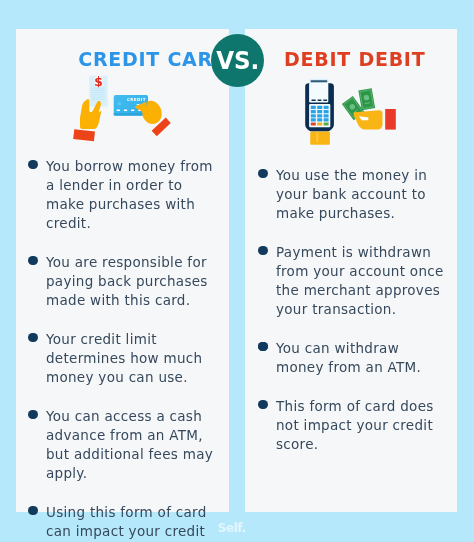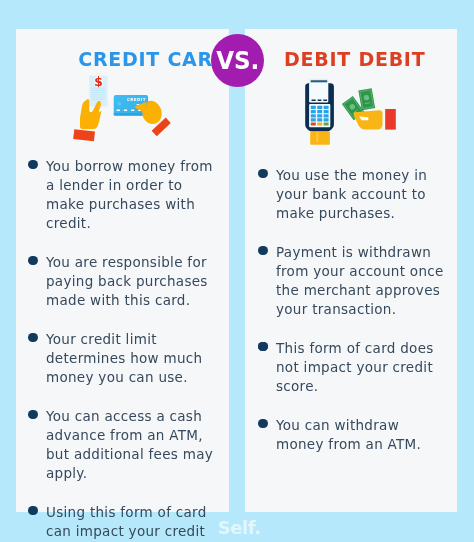--- a/index.html
+++ b/index.html
@@ -10,39 +10,39 @@
   .panel{position:absolute;left:16px;top:29.4px;width:441.1px;height:482.2px;background:#f6f7f9;}
   .divider{position:absolute;left:228.9px;top:26px;width:15.8px;height:485.6px;background:#b5e8fb;}
 
   .heading{position:absolute;font-family:"DejaVu Sans",sans-serif;
            font-weight:bold;font-size:19.0px;
            letter-spacing:0.75px;line-height:19.0px;white-space:nowrap;}
   .heading.left{left:46.2px;top:49.5px;color:#2d95e8;margin-left:32px;}
   .heading.right{left:284.0px;top:49.5px;color:#dd3f20;}
 
   .vs-badge{position:absolute;left:211px;top:34px;width:53px;height:53px;border-radius:50%;
-            background:#a21caf;display:flex;align-items:center;justify-content:center;}
+            background:#0f766e;display:flex;align-items:center;justify-content:center;}
   .vs-badge span{color:#ffffff;font-family:"DejaVu Sans",sans-serif;
                  font-weight:bold;font-size:25.6px;line-height:25.6px;
                  letter-spacing:-0.2px;
                  display:block;transform:scaleX(0.90) translateY(0.4px);}
 
   .bullets{position:absolute;}
   .bullets.left{left:28px;top:157px;width:186px;}
   .bullets.right{left:258px;top:166px;width:186px;}
   .bullet{position:relative;padding-left:18px;color:#36495c;
           font-family:"DejaVu Sans",sans-serif;
           font-size:13.5px;line-height:19px;letter-spacing:0.3px;}
   .bullet + .bullet{margin-top:20.0px;}
   .bullet .dot{position:absolute;left:0.4px;top:2.7px;width:9.6px;height:9.6px;border-radius:50%;
                background:#123a5e;}
 
   .footer-logo{position:absolute;left:217.8px;top:519.5px;
                font-family:"DejaVu Sans",sans-serif;
-               color:#e2f6fe;font-weight:bold;font-size:18px;line-height:16.2px;
+               color:#e2f6fe;font-weight:bold;font-size:12px;line-height:16.2px;
                letter-spacing:-0.45px;}
 </style>
 </head>
 <body>
 
 <div id="root">
   <div class="panel"></div>
   <div class="divider"></div>
 
   <div class="heading left">CREDIT CARD</div>
@@ -201,18 +201,18 @@
                L59.0 42.0 C58.1 40.1 58.4 38.3 59.6 38.2 Z" fill="#f9b515"></path>
       <path d="M64.0 42.2 L73.5 43.4 L73.2 46.2 L66.6 46.2 Z" fill="#ffffff"></path>
       <rect x="90.2" y="35.0" width="10.6" height="20.6" fill="#e8392a"></rect>
     </g>
   </svg>
 
   <div class="bullets right">
       <div class="bullet"><span class="dot"></span><span>You use the money in your bank account to make purchases.</span></div>
       <div class="bullet"><span class="dot"></span><span>Payment is withdrawn from your account once the merchant approves your transaction.</span></div>
       <div class="bullet"><span class="dot"></span></div>
+      <div class="bullet"><span class="dot"></span><span>You can withdraw money from an ATM.</span></div>
       <div class="bullet"><span class="dot"></span><span>This form of card does not impact your credit score.</span></div>
-      <div class="bullet"><span class="dot"></span><span>You can withdraw money from an ATM.</span></div>
     </div>
 
   <div class="footer-logo">Self.</div>
 </div>
 
 </body></html>

